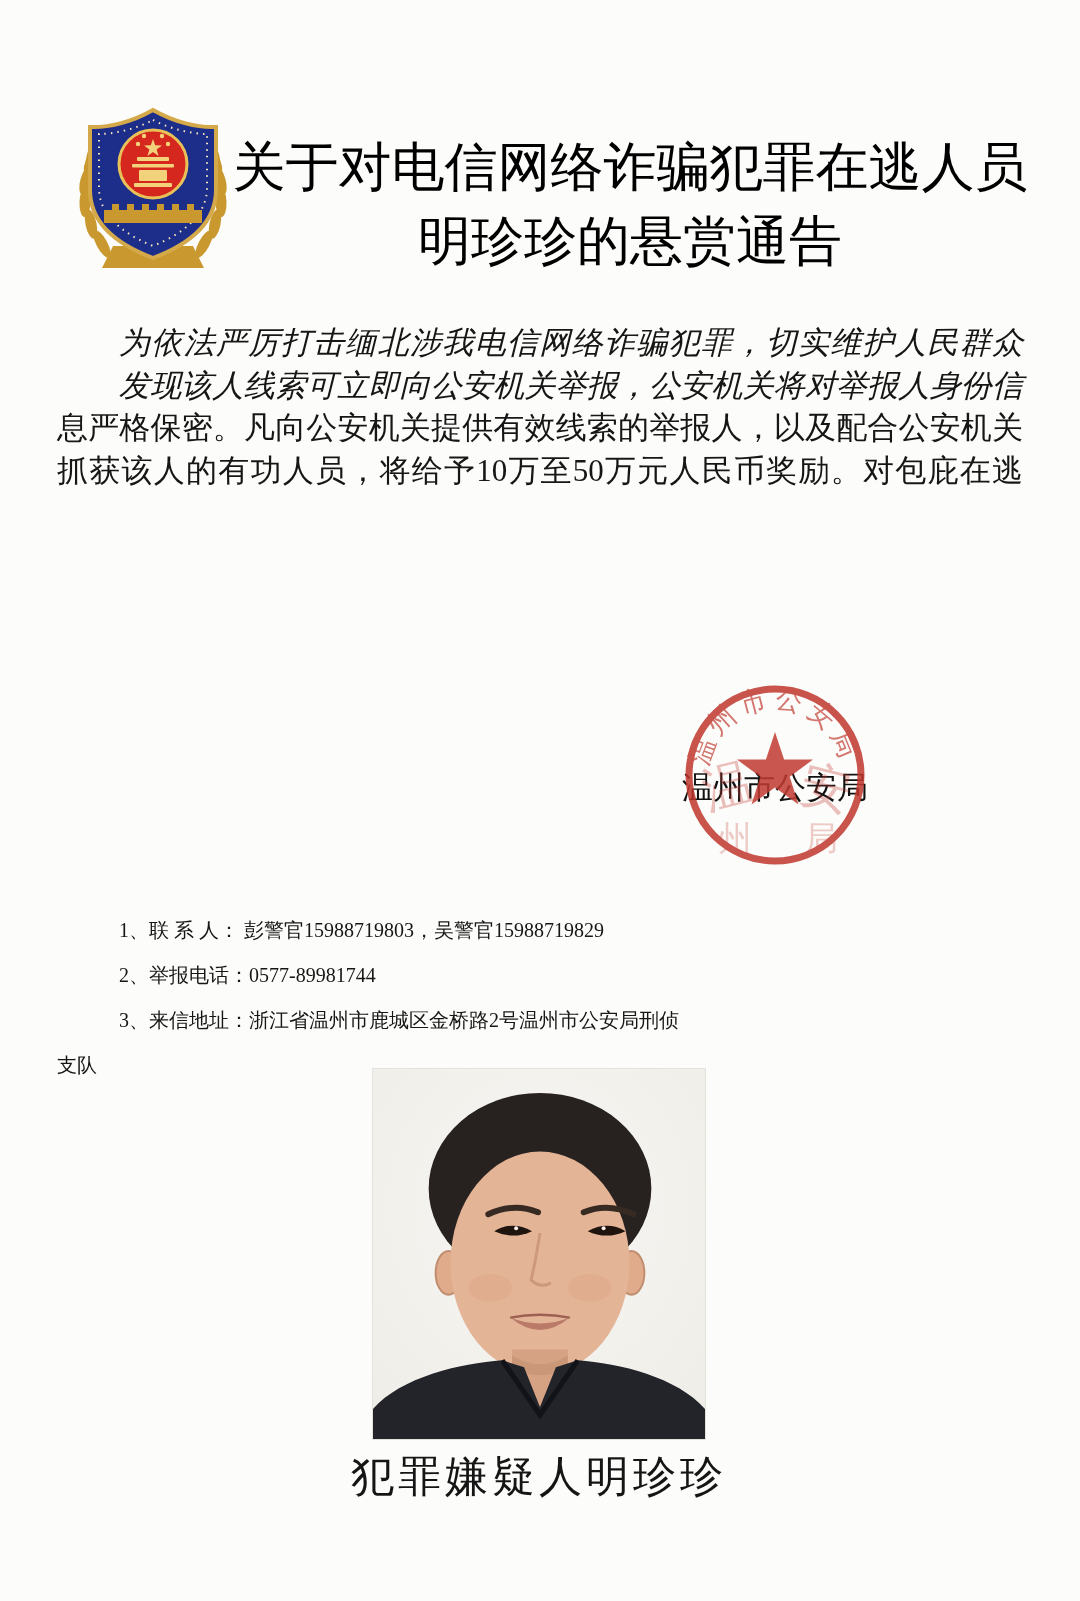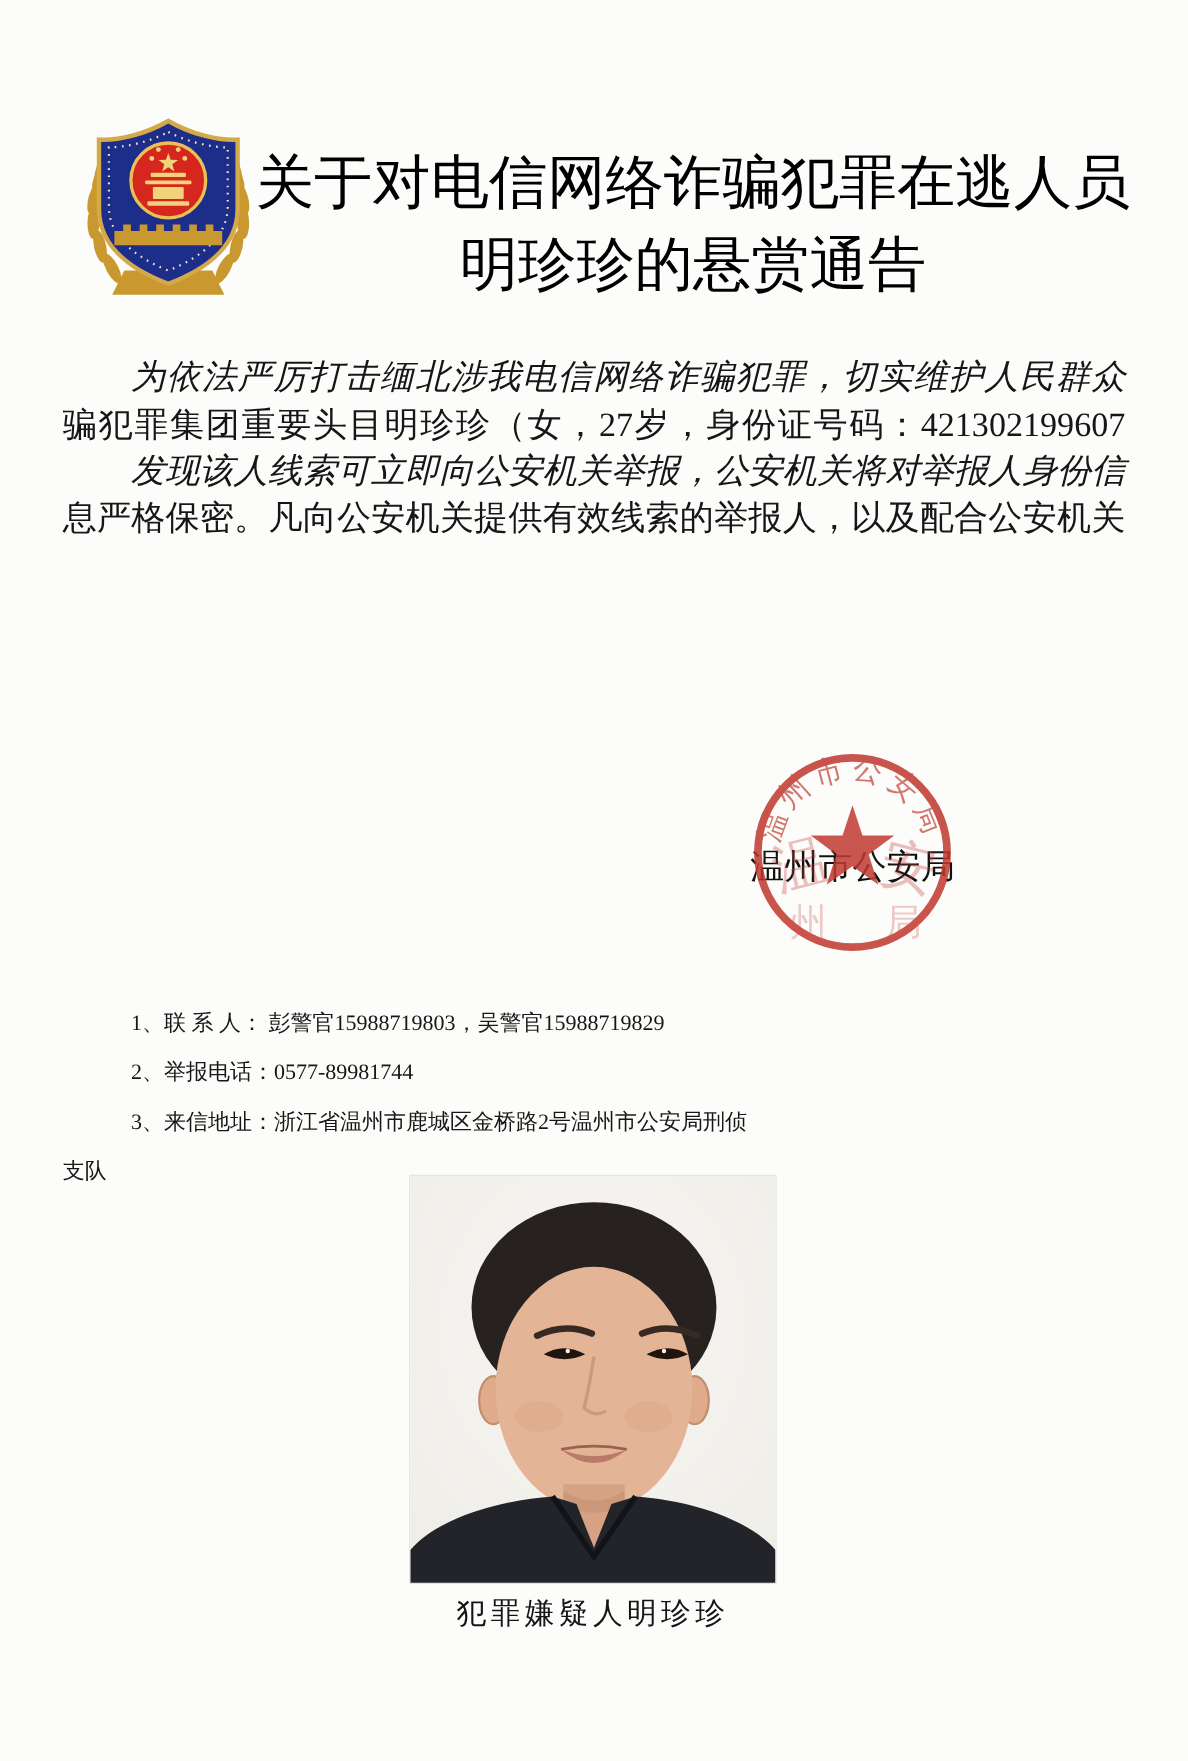--- a/index.html
+++ b/index.html
@@ -29,21 +29,21 @@
     font-size:20px; line-height:45px; }
   .cline { text-indent:62px; white-space:nowrap; }
   .cline.cont { text-indent:0; }
   .photo {
     position:absolute; left:372px; top:1068px; width:334px; height:372px;
     border:1px solid #e4e2dc; box-sizing:border-box;
   }
   .photo svg { display:block; width:100%; height:100%; }
   .caption {
     position:absolute; left:339px; top:1448px; width:400px;
-    text-align:center; font-size:27px; color:#151515; letter-spacing:4px;
+    text-align:center; font-size:43px; color:#151515; letter-spacing:4px;
   }
 </style>
 </head>
 <body>
 
 <div class="page">
 
   <div class="badge">
     <svg viewBox="0 0 174 170" xmlns="http://www.w3.org/2000/svg">
 
@@ -95,25 +95,25 @@
   </div>
 
   <div class="title-block">
     <div>关于对电信网络诈骗犯罪在逃人员</div>
     <div>明珍珍的悬赏通告</div>
   </div>
 
   <div class="body-text">
     <div>
       <div class="bline first">为依法严厉打击缅北涉我电信网络诈骗犯罪，切实维护人民群众</div>
-      <div class="bline">骗犯罪集团重要头目明珍珍（女，27岁，身份证号码：421302199607</div>
     </div>
     <div>
       <div class="bline first">发现该人线索可立即向公安机关举报，公安机关将对举报人身份信</div>
       <div class="bline">息严格保密。凡向公安机关提供有效线索的举报人，以及配合公安机关</div>
+      <div class="bline">抓获该人的有功人员，将给予10万至50万元人民币奖励。对包庇在逃</div>
     </div>
   </div>
 
   <div class="signature">
     <div>温州市公安局</div>
   </div>
 
   <div class="seal">
     <svg viewBox="0 0 194 194" xmlns="http://www.w3.org/2000/svg">
       <defs>

